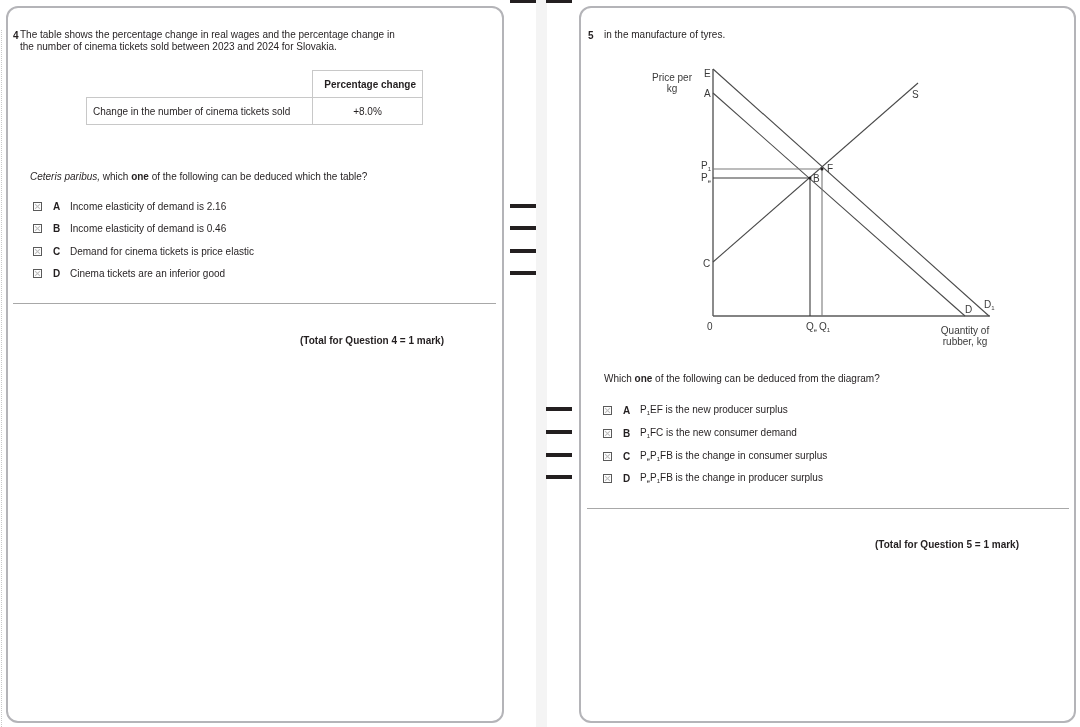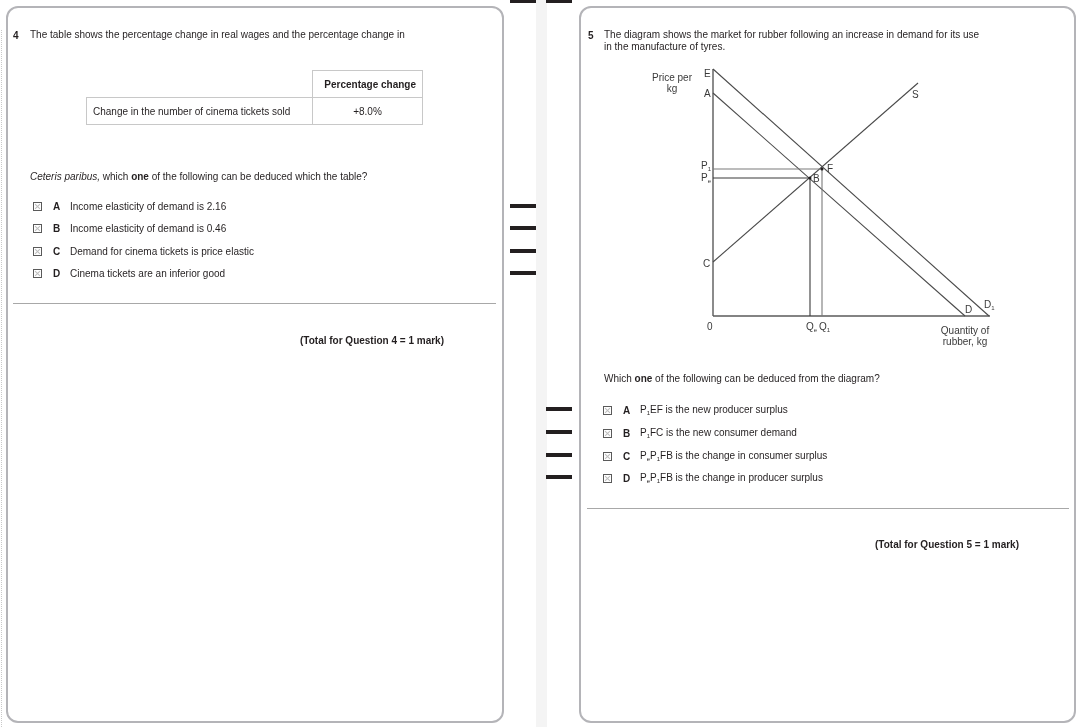--- a/index.html
+++ b/index.html
@@ -59,22 +59,23 @@
 <div class="answer-mark" style="left:510px;top:271px;"></div>
 
 <div class="answer-mark" style="left:546px;top:407px;"></div>
 <div class="answer-mark" style="left:546px;top:430px;"></div>
 <div class="answer-mark" style="left:546px;top:453px;"></div>
 <div class="answer-mark" style="left:546px;top:475px;"></div>
 
 <div class="page page-left"></div>
 
 <div class="q-num" style="left:13px;top:30px;">4</div>
-<div class="q-text" style="left:30px;top:29px;">
+<div class="q-text" style="left:20px;top:29px;">
   <div>The table shows the percentage change in real wages and the percentage change in</div>
+  <div>the number of cinema tickets sold between 2023 and 2024 for Slovakia.</div>
 </div>
 
 <table class="data-table" style="left:86px;top:70px;">
   <tbody>
       <tr>
     <td class="empty"></td>
     <td class="hdr">Percentage change</td>
   </tr>
   <tr>
     <td class="lbl">Change in the number of cinema tickets sold</td>
@@ -106,21 +107,20 @@
   <span class="opt-text">Cinema tickets are an inferior good</span>
 </div>
 
 <div class="total" style="left:300px;top:291px;">(Total for Question 4 = 1 mark)</div>
 <div class="rule" style="left:13px;top:303px;width:483px;"></div>
 
 <div class="page page-right"></div>
 
 <div class="q-num" style="left:588px;top:30px;">5</div>
 <div class="q-text" style="left:604px;top:29px;">
-  <div>The diagram shows the market for rubber following an increase in demand for its use</div>
   <div>in the manufacture of tyres.</div>
 </div>
 
 <svg class="diagram" width="1080" height="727">
 
   <line x1="713" y1="69" x2="713" y2="316" stroke="#5a5a5a" stroke-width="1.4"></line>
   <line x1="713" y1="316" x2="990" y2="316" stroke="#5a5a5a" stroke-width="1.4"></line>
 
   <line x1="713" y1="69" x2="989" y2="316" stroke="#4a4a4a" stroke-width="1.1"></line>
 

